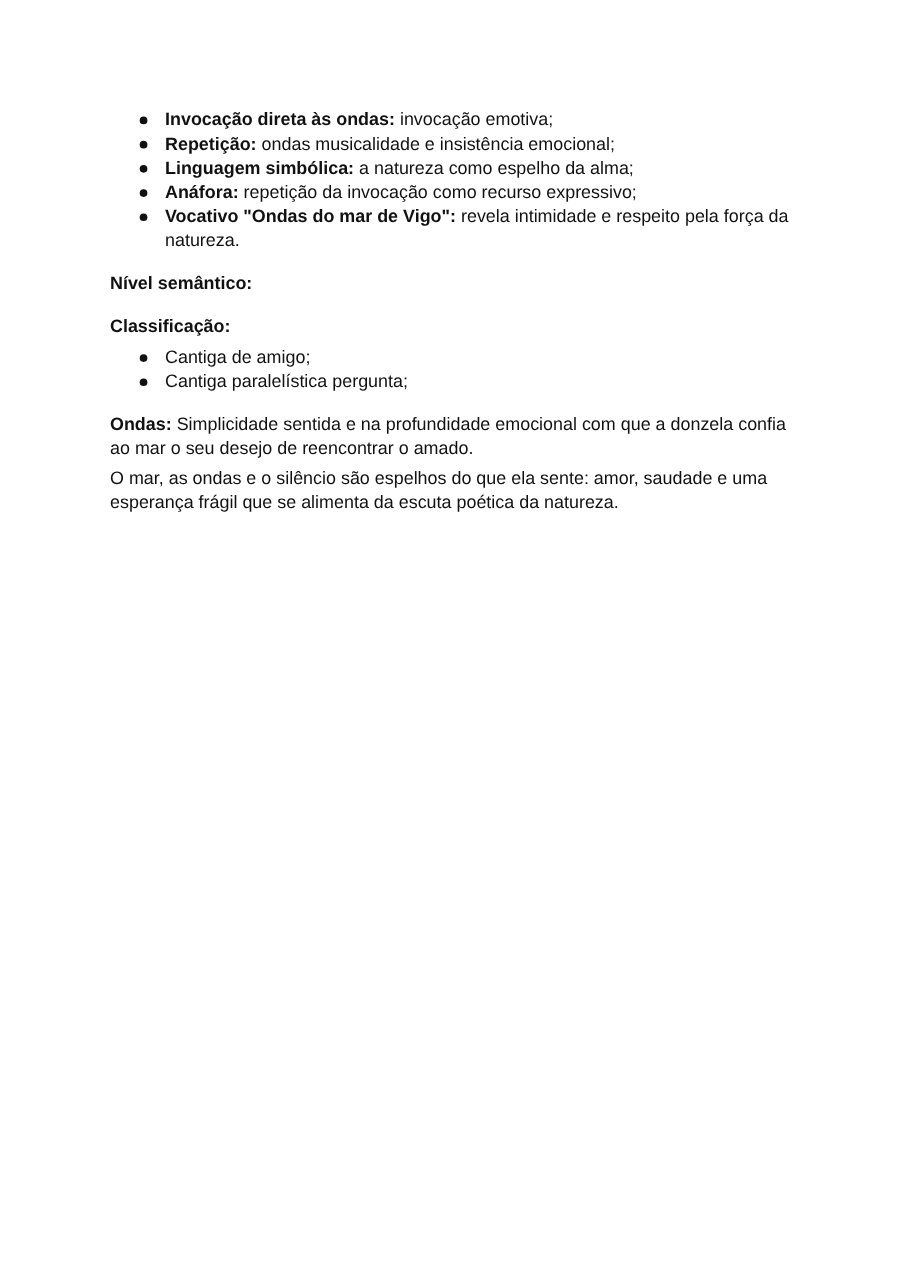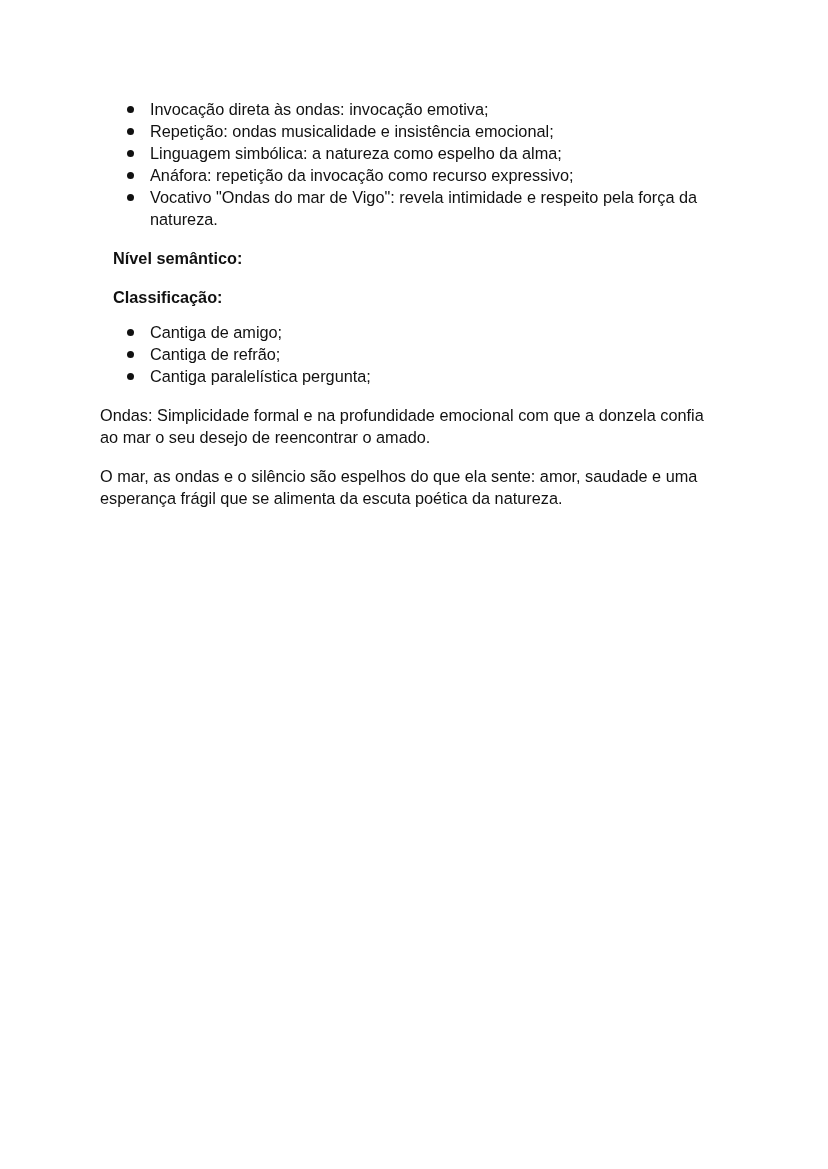--- a/index.html
+++ b/index.html
@@ -11,22 +11,22 @@
       position: relative;
       overflow: hidden;
     }
     .page { position: absolute; left: 100px; top: 98px; width: 620px; font-size: 16.3px; line-height: 22px; }
     ul { margin: 0; padding: 0; list-style: none; }
     li { position: relative; padding-left: 50px; }
     li::before {
       content: ""; position: absolute; left: 27px; top: 8px;
       width: 7px; height: 7px; border-radius: 50%; background: #111;
     }
-    b { font-weight: normal; }
-    .heading { font-weight: bold; margin: 13px; }
+    b { font-weight: bold; }
+    .heading { font-weight: bold; margin: 0; }
     .para { margin: 0; }
   </style>
 </head>
 <body>
 
 <div class="page">
   <ul>
     <li><b>Invocação direta às ondas:</b><span> invocação emotiva;</span></li>
     <li><b>Repetição:</b><span> ondas musicalidade e insistência emocional;</span></li>
     <li><b>Linguagem simbólica:</b><span> a natureza como espelho da alma;</span></li>
@@ -34,20 +34,19 @@
     <li><b>Vocativo "Ondas do mar de Vigo":</b><span> revela intimidade e respeito pela força da natureza.</span></li>
   </ul>
 
   <p class="heading" style="margin-top:17px;">Nível semântico:</p>
 
 
   <p class="heading" style="margin-top:17px;">Classificação:</p>
 
   <ul style="margin-top:6px;">
     <li>Cantiga de amigo;</li>
-    <li>Cantiga de refrão;</li>
     <li>Cantiga paralelística pergunta;</li>
   </ul>
 
-  <p class="para" style="margin-top:17px;"><b>Ondas:</b><span> Simplicidade formal e na profundidade emocional com que a donzela confia ao mar o seu desejo de reencontrar o amado.</span></p>
+  <p class="para" style="margin-top:17px;"><b>Ondas:</b><span> Simplicidade sentida e na profundidade emocional com que a donzela confia ao mar o seu desejo de reencontrar o amado.</span></p>
 
-  <p class="para" style="margin-top:17px;">O mar, as ondas e o silêncio são espelhos do que ela sente: amor, saudade e uma esperança frágil que se alimenta da escuta poética da natureza.</p>
+  <p class="para" style="margin-top:5px;">O mar, as ondas e o silêncio são espelhos do que ela sente: amor, saudade e uma esperança frágil que se alimenta da escuta poética da natureza.</p>
 </div>
 
 </body></html>

